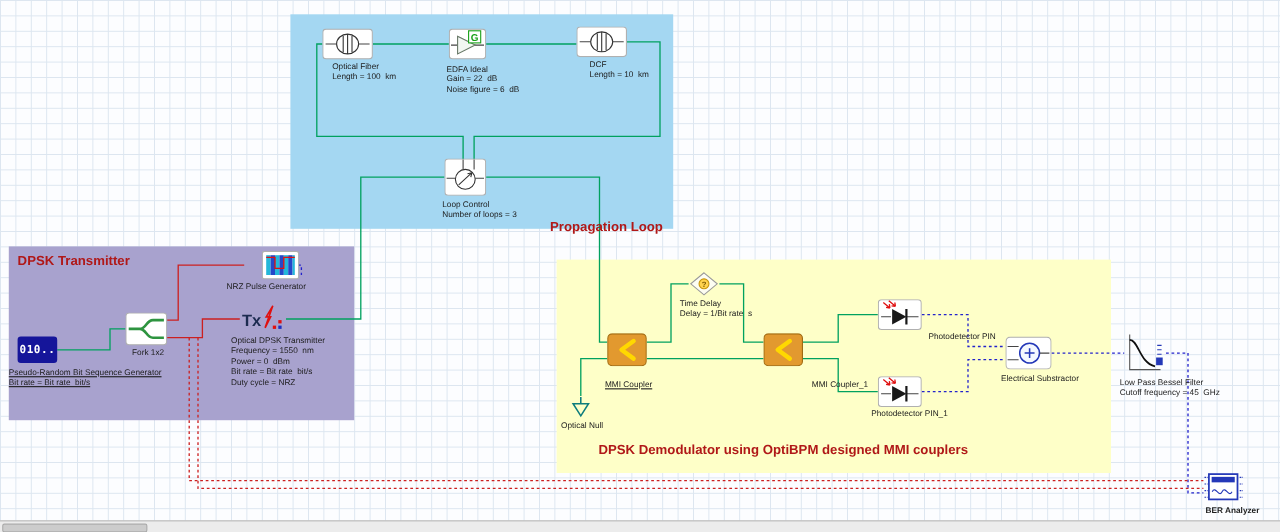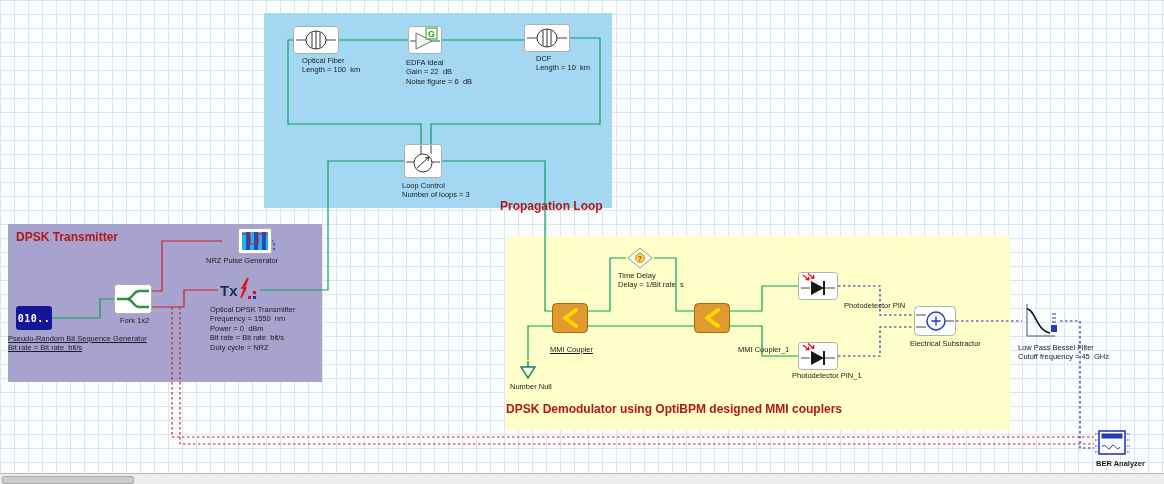--- a/index.html
+++ b/index.html
@@ -9,21 +9,21 @@
     background-image:linear-gradient(to right,#dce6f0 1px,transparent 1px),
                      linear-gradient(to bottom,#dce6f0 1px,transparent 1px);
     background-size:14px 14px;}
   .region{position:absolute;}
   #region-loop{left:264px;top:13px;width:348px;height:195px;background:var(--region-loop,#a4d7f2);}
   #region-tx{left:8px;top:224px;width:314px;height:158px;background:var(--region-tx,#a8a2ce);}
   #region-demod{left:506px;top:236px;width:504px;height:194px;background:var(--region-demod,#feffc8);}
   .region-title{position:absolute;font-weight:bold;font-size:12px;color:var(--title-color,#b01818);}
   #title-loop{left:500px;top:174px;margin-top:25px;}
   #title-tx{left:16px;top:230px;}
-  #title-demod{left:506px;top:402px;width:412px;text-align:left;}
+  #title-demod{left:506px;top:402px;width:412px;text-align:center;}
   svg.wires{position:absolute;left:0;top:0;}
   .wires polyline{fill:none;stroke-width:1.2px;}
   .w-opt{stroke:var(--optical-wire,#00a15f);}
   .w-bin{stroke:var(--binary-wire,#cc2020);}
   .w-el{stroke:var(--electrical-wire,#2222cc);}
   .dash{stroke-dasharray:2.5 2.5;}
   .component{position:absolute;}
   .label{position:absolute;font-size:7.5px;line-height:1.25;color:#1c1c1c;white-space:pre;}
   #prbs-box{width:36px;height:24px;background:#15159a;border-radius:3px;color:#ffffff;
     font-family:"DejaVu Sans Mono",monospace;font-weight:bold;font-size:10px;
@@ -178,21 +178,21 @@
       <rect x="0.5" y="0.5" width="35" height="29" rx="4" fill="#e2992f" stroke="#a06a12"></rect>
       <path d="M24 7 L13 15 L24 23" fill="none" stroke="#ffd800" stroke-width="4" stroke-linecap="round" stroke-linejoin="round"></path>
     </svg>
     <div class="label" style="left:-2px;top:42px;text-decoration:underline;">MMI Coupler</div>
   </div>
 
   <div class="component" style="left:518px;top:360px;">
     <svg width="20" height="20" viewBox="0 0 20 20">
       <path d="M10 1 V7 M3 7 H17 L10 18 L3 7 Z" fill="none" stroke="#0e7d7d" stroke-width="1.4"></path>
     </svg>
-    <div class="label" style="left:-8px;top:22px;">Number Null</div>
+    <div class="label" style="left:-8px;top:22px;">Optical Null</div>
   </div>
 
   <div class="component" style="left:694px;top:303px;">
     <svg width="36" height="30" viewBox="0 0 36 30">
       <rect x="0.5" y="0.5" width="35" height="29" rx="4" fill="#e2992f" stroke="#a06a12"></rect>
       <path d="M24 7 L13 15 L24 23" fill="none" stroke="#ffd800" stroke-width="4" stroke-linecap="round" stroke-linejoin="round"></path>
     </svg>
     <div class="label" style="left:-4px;top:42px;padding-left:48px;">MMI Coupler_1</div>
   </div>
 

